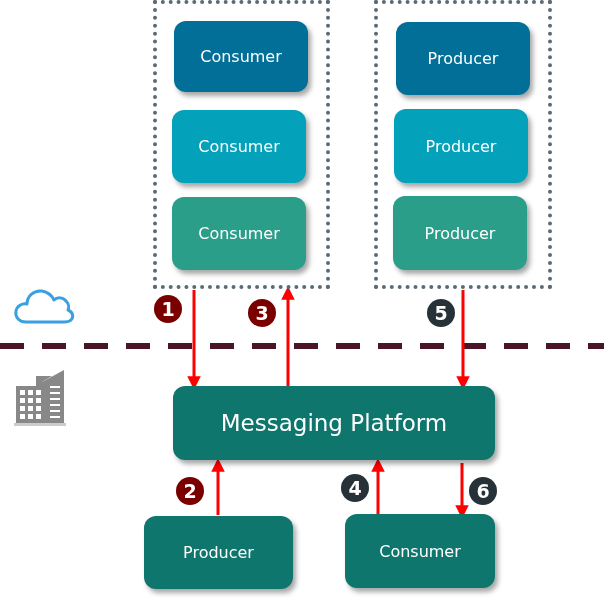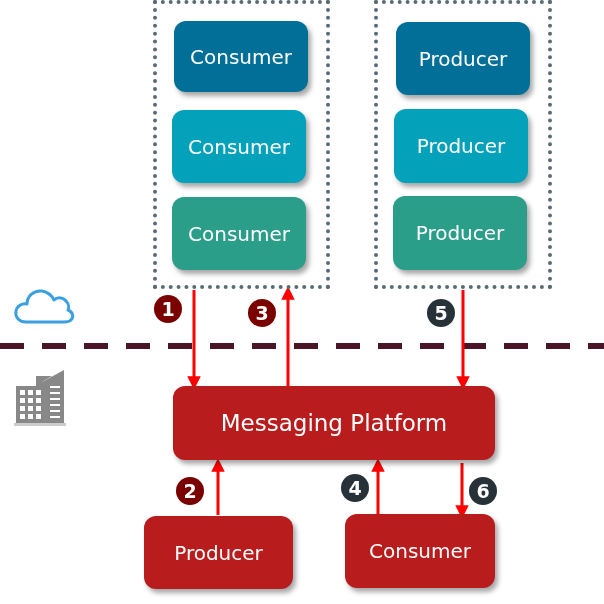--- a/index.html
+++ b/index.html
@@ -1,25 +1,25 @@
 <!DOCTYPE html>
 <html><head>
 <meta charset="utf-8">
 <style>
   html, body { margin: 0; padding: 0; background: #ffffff; }
   body { width: 604px; height: 604px; position: relative; overflow: hidden;
          font-family: "DejaVu Sans", "Liberation Sans", sans-serif; }
   .group-box { position: absolute; border: 4px dotted #5a6b75; box-sizing: border-box; }
   .node { position: absolute; border-radius: 12px; color: #ffffff;
           display: flex; align-items: center; justify-content: center;
-          font-size: 20px; box-shadow: 3px 4px 5px rgba(0,0,0,0.35); box-sizing: border-box; }
+          font-size: 16px; box-shadow: 3px 4px 5px rgba(0,0,0,0.35); box-sizing: border-box; }
   .c-dark { background: #016f98; }
   .c-mid { background: #03a1ba; }
   .c-teal { background: #2b9e8a; }
-  .c-gray { background: #b91c1c; }
+  .c-gray { background: #0f766e; }
   .badge { position: absolute; width: 28px; height: 28px; border-radius: 50%;
            color: #ffffff; font-weight: bold; font-size: 19px;
            display: flex; align-items: center; justify-content: center; }
   .badge-red { background: #7a0000; }
   .badge-dark { background: #263238; }
   svg.overlay { position: absolute; left: 0; top: 0; }
   .icon { position: absolute; }
 </style>
 </head>
 <body>

